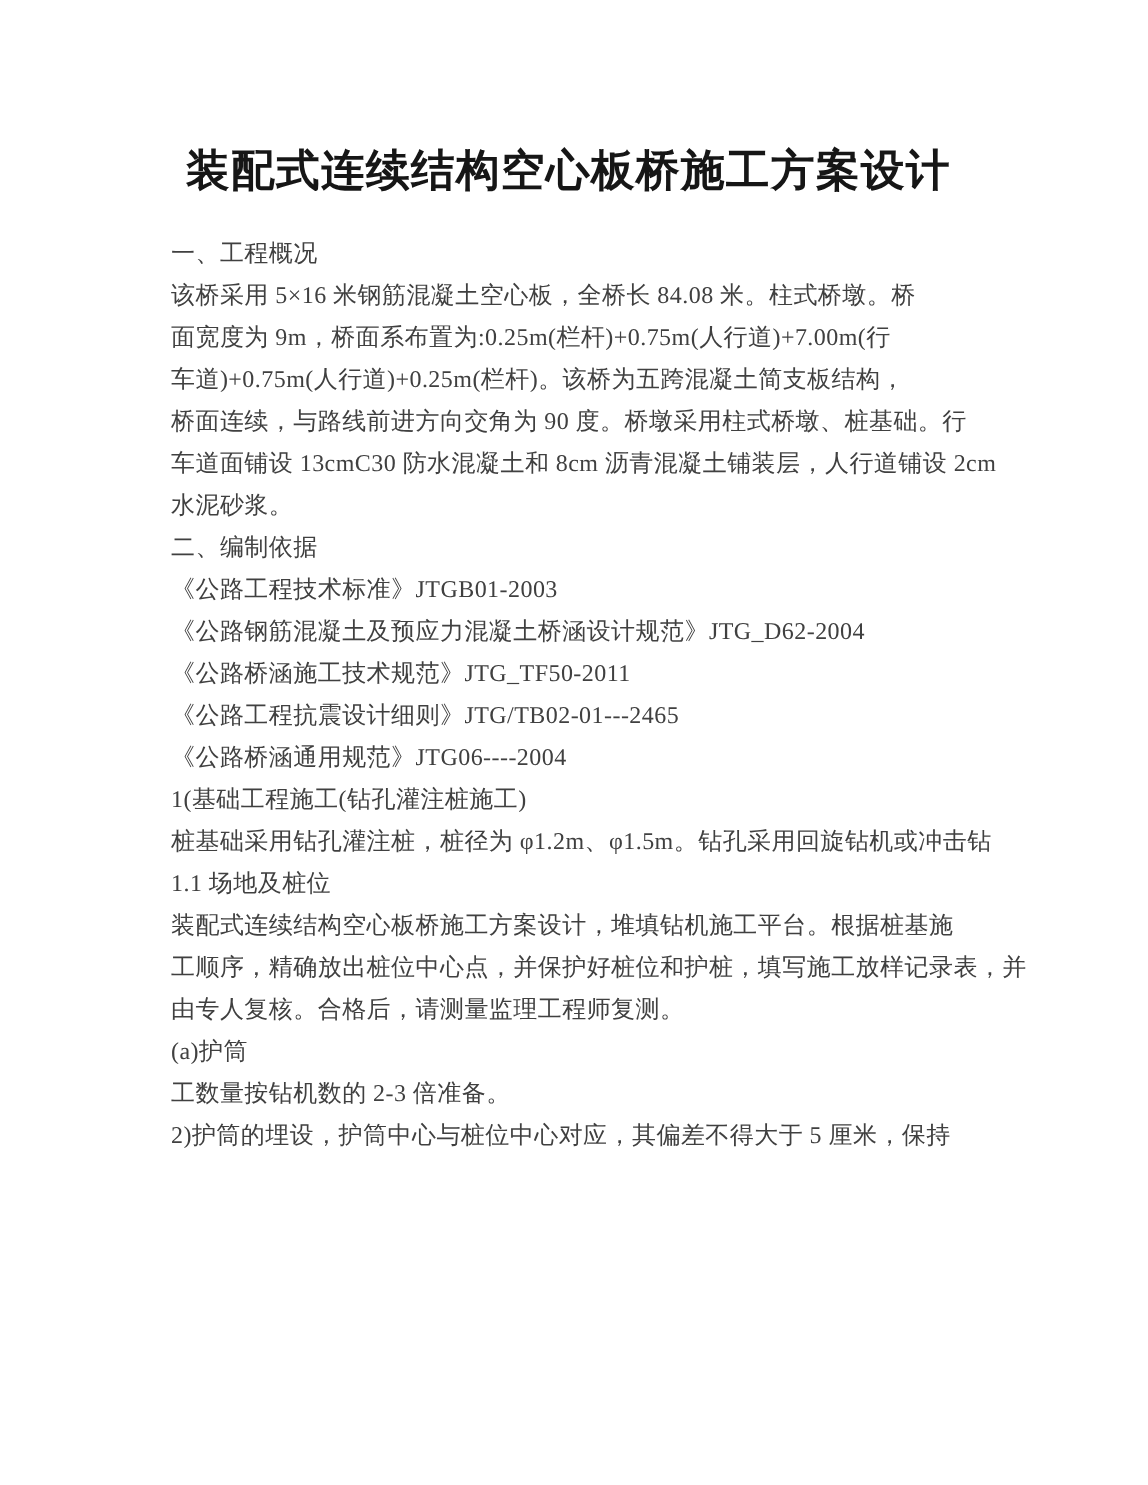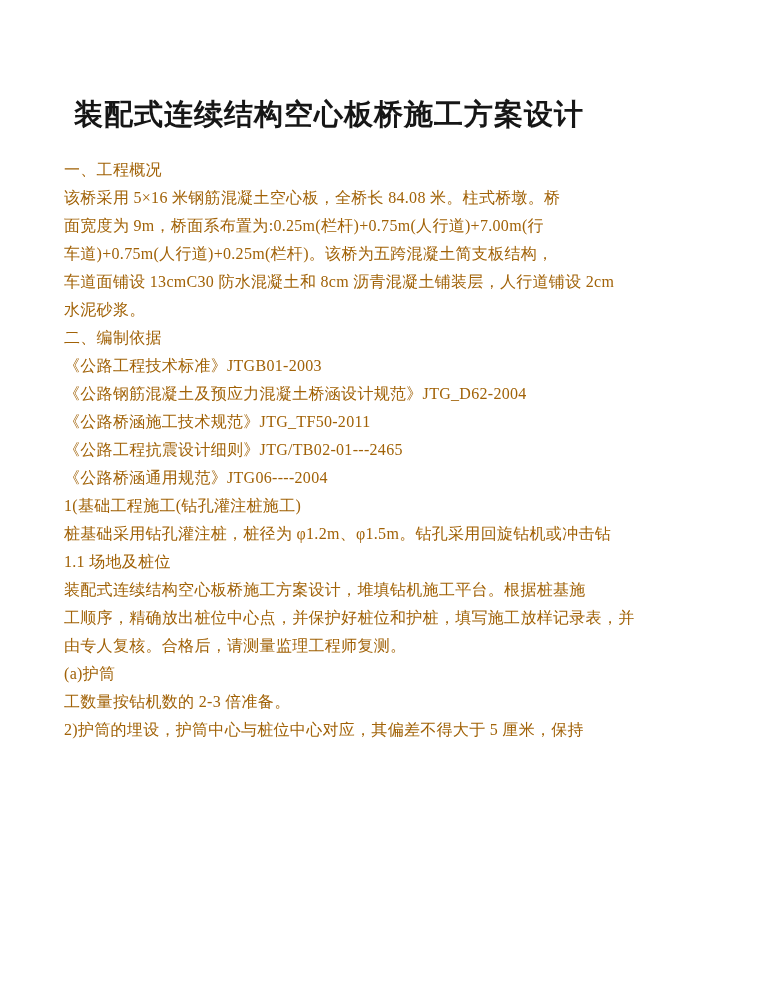--- a/index.html
+++ b/index.html
@@ -7,21 +7,21 @@
     padding: 0;
     background: #ffffff;
   }
   .page {
     position: relative;
     width: 764px;
     height: 990px;
     background: #ffffff;
     overflow: hidden;
     box-sizing: border-box;
-    padding: 96px 100px 0 64px;
+    padding: 96px 100px 0 114px;
     color: #1b1b1b;
     font-family: "Liberation Serif", "DejaVu Serif", serif;
     -webkit-font-smoothing: antialiased;
   }
   .doc-title {
     font-size: 29px;
     font-weight: 700;
     line-height: 36px;
     letter-spacing: 1px;
     margin: 0 0 24px 10px;
@@ -30,33 +30,34 @@
   }
   .doc-body {
     margin: 0;
   }
   .doc-line {
     font-size: 16px;
     line-height: 28px;
     height: 28px;
     white-space: pre;
     letter-spacing: 0.3px;
-    color: #a16207;
+    color: #404040;
   }
 </style>
 </head>
 <body>
 
 <div class="page">
   <h1 class="doc-title">装配式连续结构空心板桥施工方案设计</h1>
   <div class="doc-body">
       <div class="doc-line">一、工程概况</div>
       <div class="doc-line">该桥采用 5×16 米钢筋混凝土空心板，全桥长 84.08 米。柱式桥墩。桥</div>
       <div class="doc-line">面宽度为 9m，桥面系布置为:0.25m(栏杆)+0.75m(人行道)+7.00m(行</div>
       <div class="doc-line">车道)+0.75m(人行道)+0.25m(栏杆)。该桥为五跨混凝土简支板结构，</div>
+      <div class="doc-line">桥面连续，与路线前进方向交角为 90 度。桥墩采用柱式桥墩、桩基础。行</div>
       <div class="doc-line">车道面铺设 13cmC30 防水混凝土和 8cm 沥青混凝土铺装层，人行道铺设 2cm</div>
       <div class="doc-line">水泥砂浆。</div>
       <div class="doc-line">二、编制依据</div>
       <div class="doc-line">《公路工程技术标准》JTGB01-2003</div>
       <div class="doc-line">《公路钢筋混凝土及预应力混凝土桥涵设计规范》JTG_D62-2004</div>
       <div class="doc-line">《公路桥涵施工技术规范》JTG_TF50-2011</div>
       <div class="doc-line">《公路工程抗震设计细则》JTG/TB02-01---2465</div>
       <div class="doc-line">《公路桥涵通用规范》JTG06----2004</div>
       <div class="doc-line">1(基础工程施工(钻孔灌注桩施工)</div>
       <div class="doc-line">桩基础采用钻孔灌注桩，桩径为 φ1.2m、φ1.5m。钻孔采用回旋钻机或冲击钻</div>

